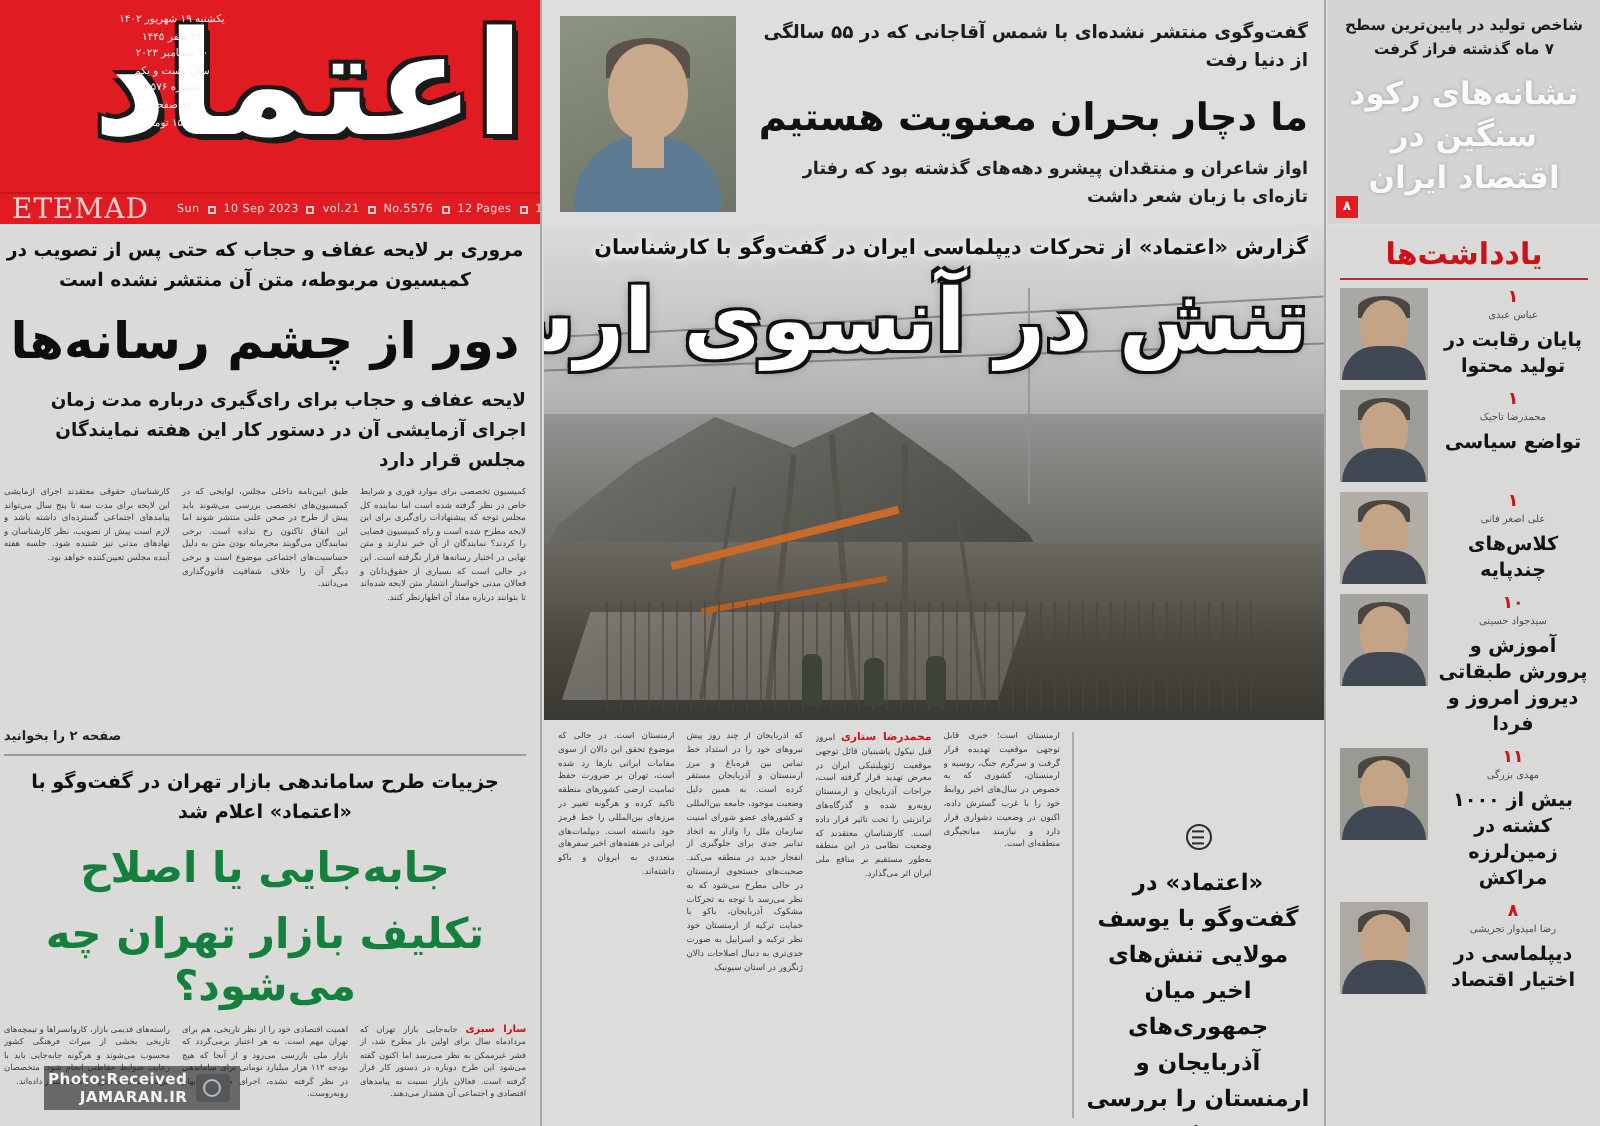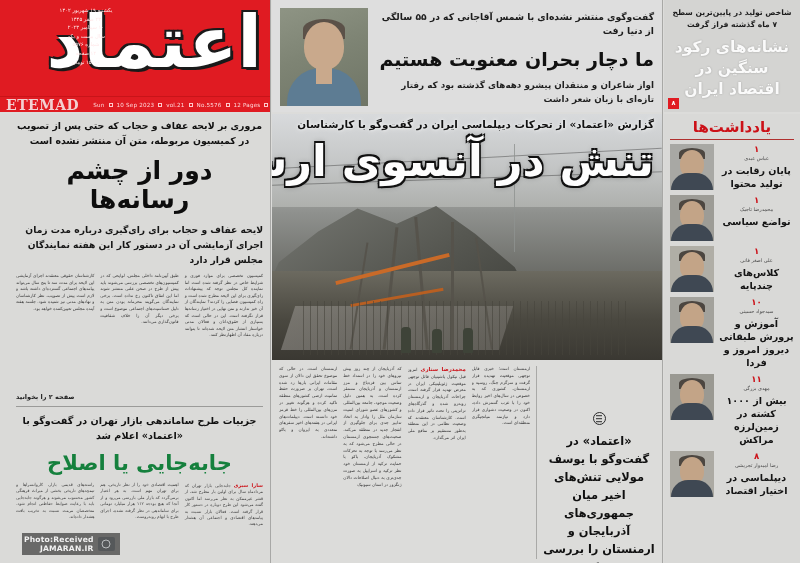--- a/index.html
+++ b/index.html
@@ -66,21 +66,21 @@
     border-top: 1px solid #c81419;
     display: flex;
     align-items: center;
     direction: ltr;
     padding: 0 6px;
   }
   .etemad-latin {
     color: #f3cfd1;
     font-family: "DejaVu Serif", serif;
     font-size: 14px;
-    font-weight: bold;
+    font-weight: normal;
     letter-spacing: 0.5px;
     margin-right: 14px;
   }
   .masthead-meta {
     display: flex;
     align-items: center;
     gap: 4px;
     color: #ffd9db;
     font-size: 5.6px;
     letter-spacing: 0.2px;
@@ -198,21 +198,21 @@
     line-height: 11px;
     font-weight: bold;
   }
 
   
   .left-col {
     position: absolute;
     left: 0; top: 114px;
     width: 270px; height: 449px;
     background: #dadad8;
-    padding: 4px 7px 0 16px;
+    padding: 4px 7px 0 2px;
     direction: rtl;
   }
   .lc-kicker {
     font-size: 9.4px;
     line-height: 15px;
     text-align: center;
     font-weight: 600;
     color: #111;
   }
   .lc-headline {
@@ -672,20 +672,21 @@
         <div class="col">کارشناسان حقوقی معتقدند اجرای آزمایشی این لایحه برای مدت سه تا پنج سال می‌تواند پیامدهای اجتماعی گسترده‌ای داشته باشد و لازم است پیش از تصویب، نظر کارشناسان و نهادهای مدنی نیز شنیده شود. جلسه هفته آینده مجلس تعیین‌کننده خواهد بود.</div>
       </div>
       <div class="page-ref">صفحه ۲ را بخوانید</div>
     </div>
 
     <div class="lc-rule"></div>
 
     <div>
       <div class="lc2-kicker">جزییات طرح ساماندهی بازار تهران در گفت‌وگو با «اعتماد» اعلام شد</div>
       <div class="lc2-headline">جابه‌جایی یا اصلاح</div>
+      <div class="lc2-headline">تکلیف بازار تهران چه می‌شود؟</div>
       <div class="lc2-body">
         <div class="col">
           <span class="byline-red">سارا سبزی</span>
           <span>جابه‌جایی بازار تهران که مردادماه سال برای اولین بار مطرح شد، از قشر غیرممکن به نظر می‌رسد اما اکنون گفته می‌شود این طرح دوباره در دستور کار قرار گرفته است. فعالان بازار نسبت به پیامدهای اقتصادی و اجتماعی آن هشدار می‌دهند.</span>
         </div>
         <div class="col">اهمیت اقتصادی خود را از نظر تاریخی، هم برای تهران مهم است. به هر اعتبار برمی‌گردد که بازار ملی بازرسی می‌رود و از آنجا که هیچ بودجه ۱۱۲ هزار میلیارد تومانی برای ساماندهی در نظر گرفته نشده، اجرای طرح با ابهام روبه‌روست.</div>
         <div class="col">راسته‌های قدیمی بازار، کاروانسراها و تیمچه‌های تاریخی بخشی از میراث فرهنگی کشور محسوب می‌شوند و هرگونه جابه‌جایی باید با رعایت ضوابط حفاظتی انجام شود. متخصصان مرمت نسبت به تخریب بافت هشدار داده‌اند.</div>
       </div>
     </div>
 

